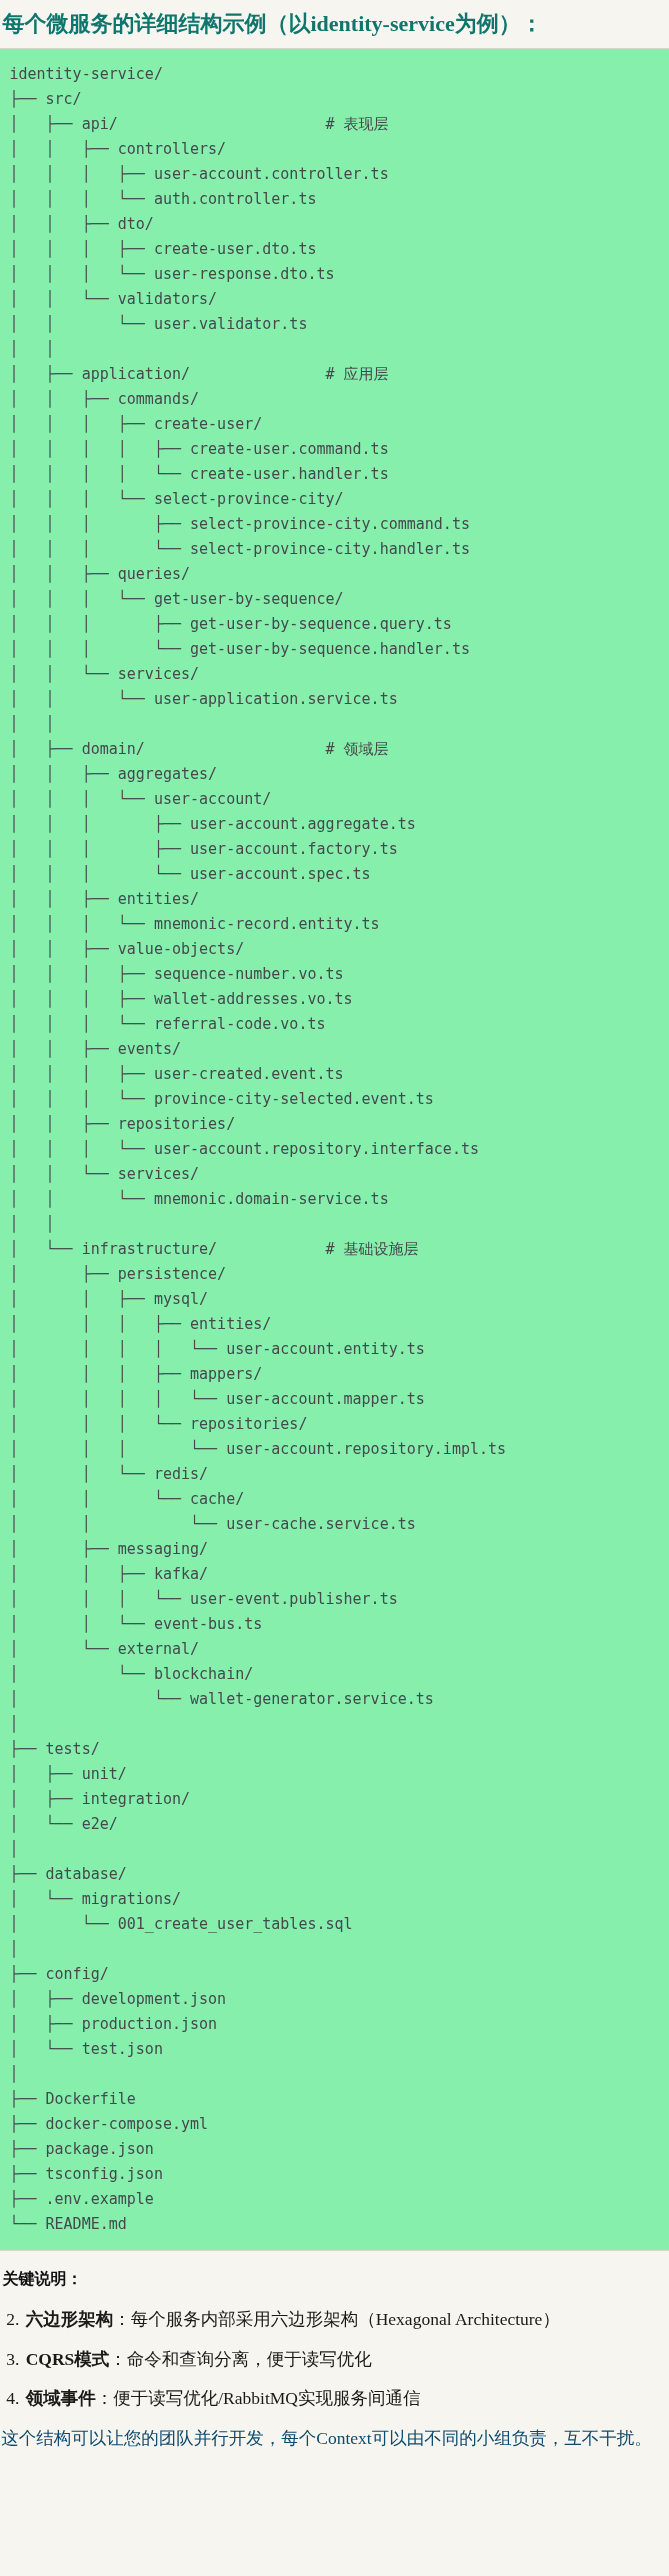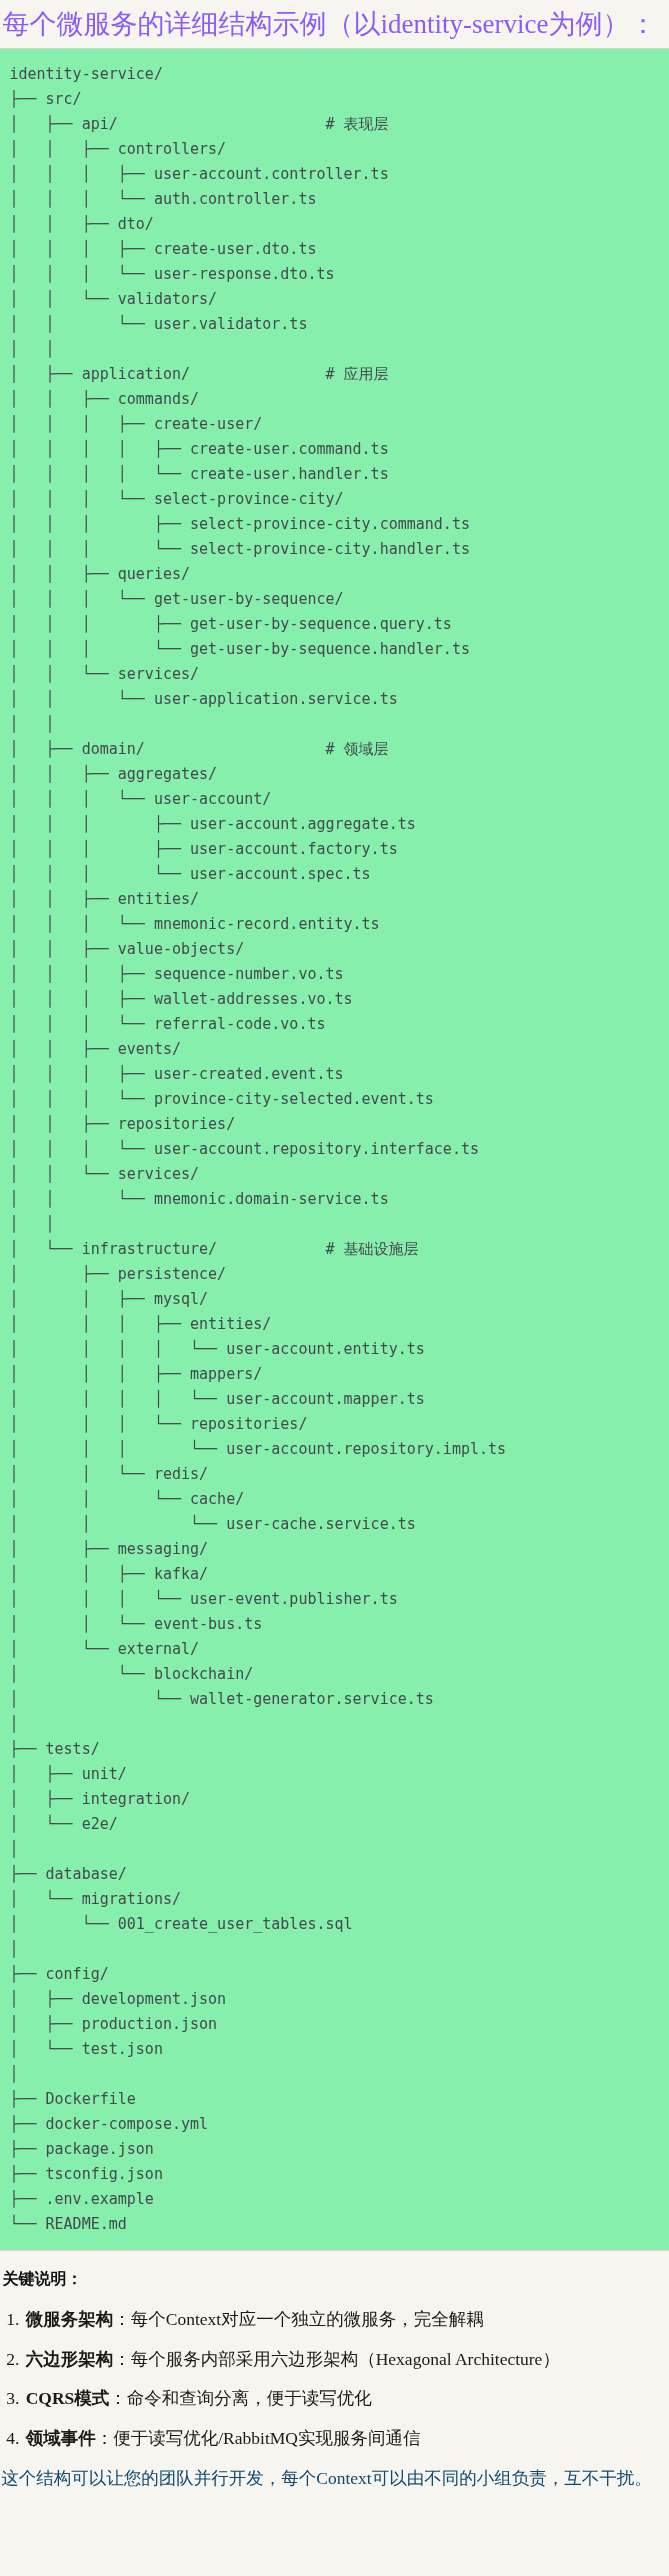--- a/index.html
+++ b/index.html
@@ -8,26 +8,26 @@
   }
   body {
     width: 669px;
     min-height: 2576px;
     background: #f7f5ef;
     color: #1b1a17;
     font-family: "Liberation Serif", serif;
   }
   .doc-title {
     font-family: "Liberation Serif", serif;
-    font-size: 27px;
-    font-weight: normal;
+    font-size: 22px;
+    font-weight: bold;
     line-height: 30px;
     margin: 8.8px 0 9.4px 0;
     padding-left: 2.5px;
-    color: #8b5cf6;
+    color: #0f766e;
   }
   .code-block {
     background: #86efac;
     border-top: 1.3px solid #d8d5cf;
     border-bottom: 1.3px solid #d8d5cf;
     padding: 13px 9.4px;
     margin: 0;
   }
   .code-block pre {
     margin: 0;
@@ -161,20 +161,19 @@
 ├── docker-compose.yml
 ├── package.json
 ├── tsconfig.json
 ├── .env.example
 └── README.md</pre>
 </div>
 
 <div class="notes-heading">关键说明：</div>
 
 <ol class="key-points">
-  <li><span class="num">1.</span><span class="label">微服务架构</span><span>：每个Context对应一个独立的微服务，完全解耦</span></li>
   <li><span class="num">2.</span><span class="label">六边形架构</span><span>：每个服务内部采用六边形架构（Hexagonal Architecture）</span></li>
   <li><span class="num">3.</span><span class="label">CQRS模式</span><span>：命令和查询分离，便于读写优化</span></li>
   <li><span class="num">4.</span><span class="label">领域事件</span><span>：便于读写优化/RabbitMQ实现服务间通信</span></li>
 </ol>
 
 <p class="closing-note">这个结构可以让您的团队并行开发，每个Context可以由不同的小组负责，互不干扰。</p>
 
 
 </body></html>

